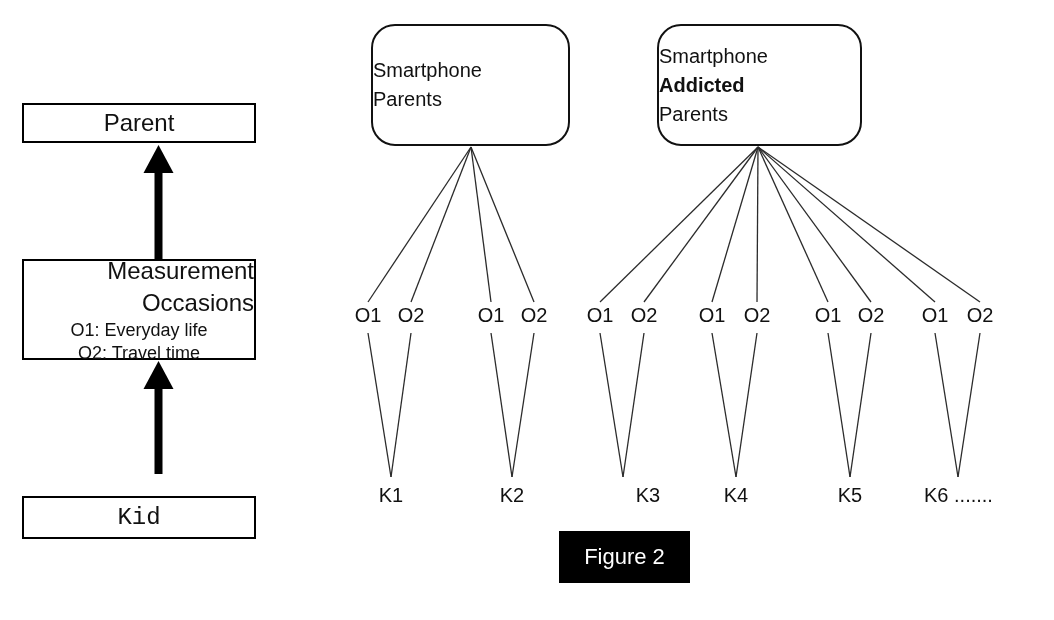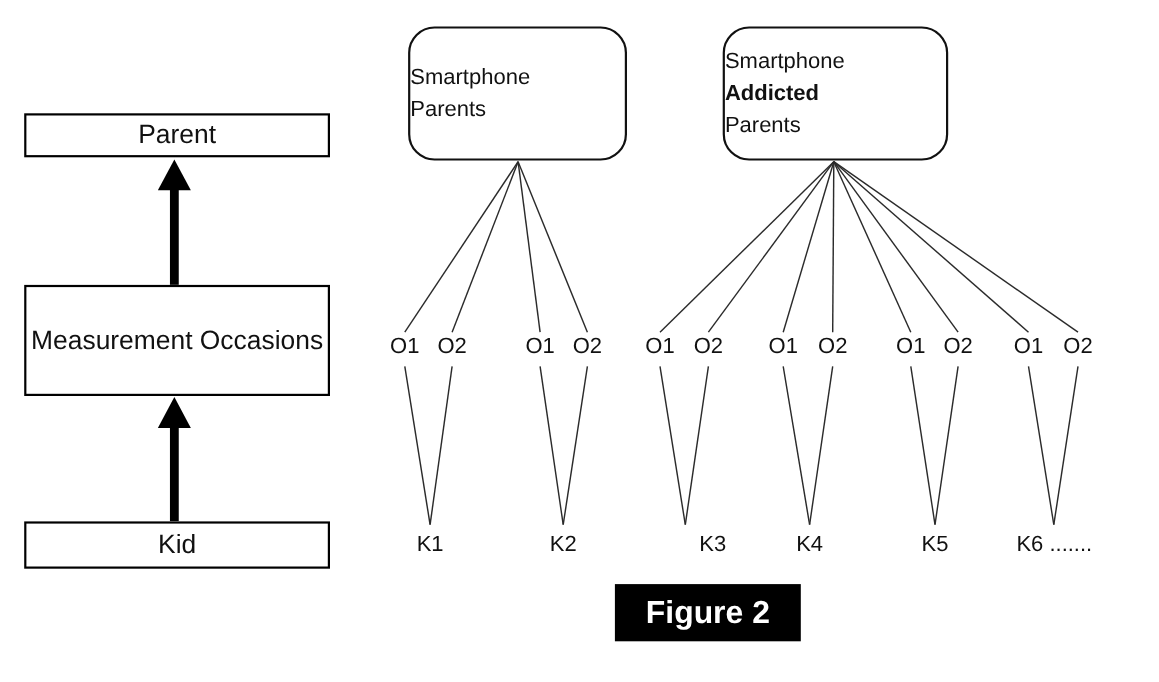--- a/index.html
+++ b/index.html
@@ -19,32 +19,32 @@
   svg.lines {
     position: absolute;
     left: 0;
     top: 0;
     width: 1054px;
     height: 620px;
   }
   .rect-box {
     position: absolute;
     left: 22px;
-    width: 278px;
+    width: 234px;
     border: 2px solid #000000;
     background: #ffffff;
     box-sizing: border-box;
     display: flex;
     flex-direction: column;
     align-items: center;
     justify-content: center;
     text-align: center;
   }
   .parent-box  { top: 103px; height: 40px; }
-  .kid-box     { top: 474px; height: 43px; }
+  .kid-box     { top: 496px; height: 43px; font-family: Liberation Mono, monospace; }
   .meas-box    { top: 259px; height: 101px; text-align: right; }
   .box-label   { font-size: 24px; line-height: 30px; }
   .meas-title  { font-size: 24px; line-height: 32px; }
   .meas-sub    { font-size: 18px; line-height: 23px; }
   .group-box {
     position: absolute;
     top: 24px;
     height: 122px;
     border: 2px solid #111111;
     border-radius: 24px;
@@ -67,29 +67,29 @@
     line-height: 26px;
     white-space: nowrap;
   }
   .o-label { top: 302px; transform: translateX(-50%); text-align: center; }
   .k-label { top: 482px; transform: translateX(-50%); }
   .k-label.anchored-left { transform: none; }
   .caption-box {
     position: absolute;
     left: 559px;
     top: 531px;
-    width: 169px;
+    width: 131px;
     height: 52px;
     background: #000000;
     color: #ffffff;
     display: flex;
     align-items: center;
     justify-content: center;
-    font-size: 29px;
-    font-weight: bold;
+    font-size: 22px;
+    font-weight: normal;
   }
 </style>
 </head>
 <body>
 
 <div class="canvas">
 
   <svg class="lines" viewBox="0 0 1054 620">
 
     <g stroke="#2b2b2b" stroke-width="1.3">
@@ -136,20 +136,22 @@
       </g>
     </g>
   </svg>
 
   <div class="rect-box parent-box">
     <span class="box-label">Parent</span>
   </div>
 
   <div class="rect-box meas-box">
     <span class="meas-title">Measurement Occasions</span>
+    <span class="meas-sub">O1: Everyday life</span>
+    <span class="meas-sub">O2: Travel time</span>
   </div>
 
   <div class="rect-box kid-box">
     <span class="box-label">Kid</span>
   </div>
 
   <div class="group-box group-box-a">
     <span>Smartphone</span>
     <span>Parents</span>
   </div>

